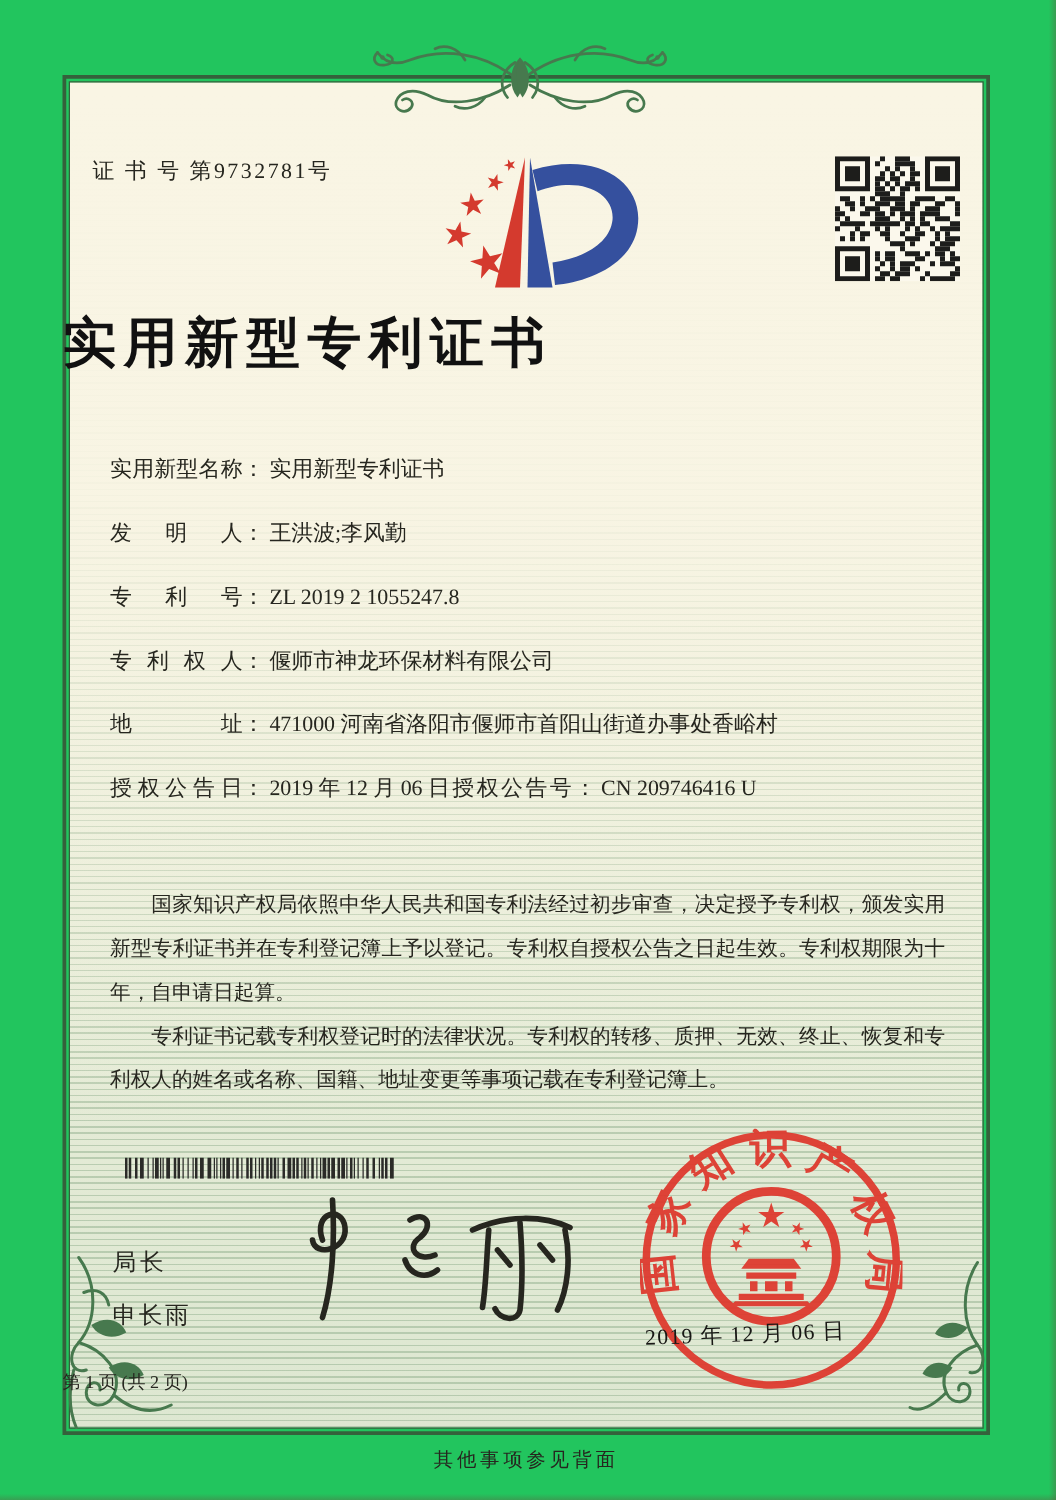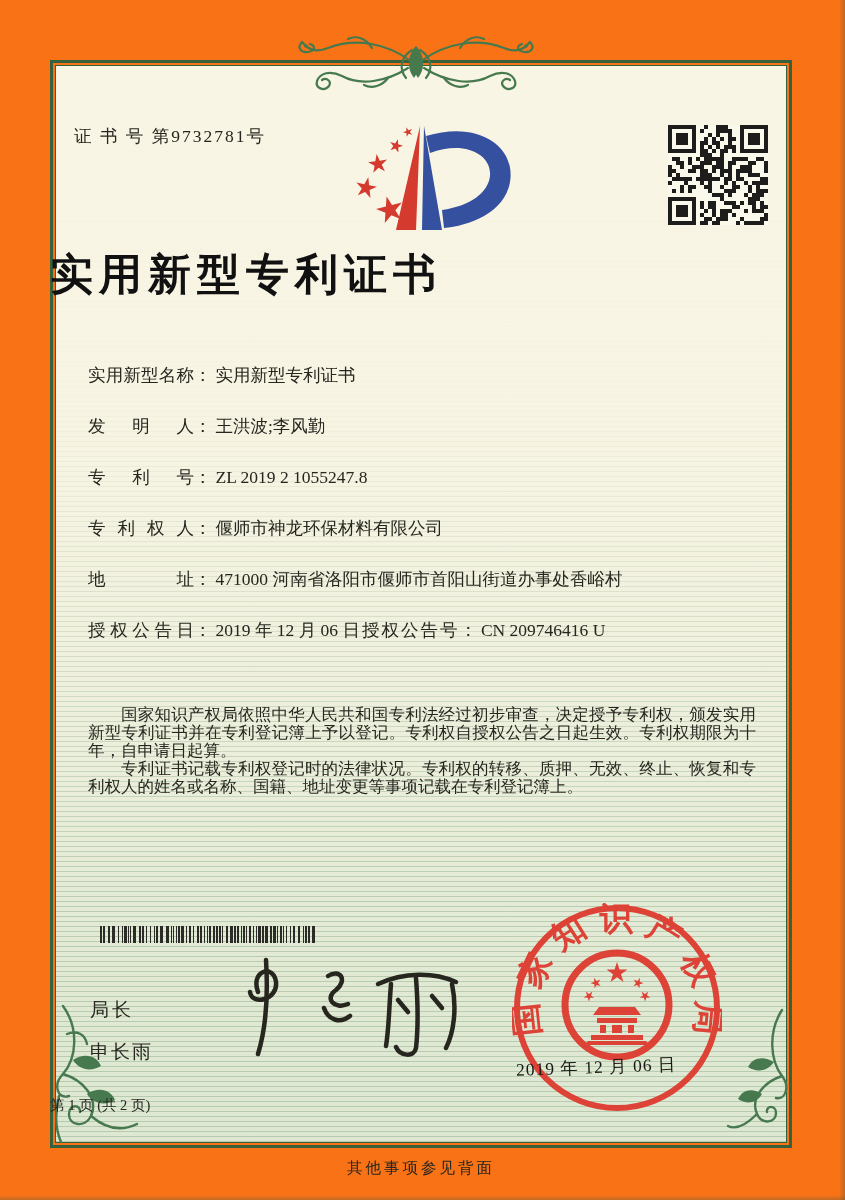--- a/index.html
+++ b/index.html
@@ -1,19 +1,19 @@
 <!DOCTYPE html>
 <html lang="zh"><head>
 <meta charset="utf-8">
 <style>
   * { margin:0; padding:0; box-sizing:border-box; }
   body { background:#d8d4c4; font-family:"Liberation Serif","DejaVu Serif",serif; }
   .page {
     position:relative; width:845px; height:1200px; margin:0 auto;
-    background:#f97316; overflow:hidden; color:#26261f;
+    background:#22c55e; overflow:hidden; color:#26261f;
   }
   .abs { position:absolute; }
   
   .frame {
     position:absolute; left:50px; top:60px; width:742px; height:1088px;
     border:3px solid #35613c;
   }
   .frame-in {
     position:absolute; inset:2px; border:1px solid #35613c;
     background:
@@ -27,21 +27,21 @@
   .cert-no { left:74px; top:124px; font-size:17.5px; letter-spacing:2px; }
   .title   { left:50px; top:246px; width:742px; text-align:left;
              font-size:43px; font-weight:bold; letter-spacing:6px; color:#111; }
   .fields  { left:88px; top:364px; width:680px; font-size:17.5px; }
   .fld     { height:22px; line-height:22px; margin-bottom:29px; white-space:nowrap; }
   .lbl     { display:inline-block; width:106px; text-align:justify; text-align-last:justify;
              vertical-align:top; }
   .val     { margin-left:4px; }
   .grant-no-group { margin-left:2px; }
   .grant-no-group .lbl2 { letter-spacing:2px; }
-  .body-text { left:88px; top:706px; width:668px; font-size:16.5px; line-height:18px;
+  .body-text { left:88px; top:706px; width:668px; font-size:16.5px; line-height:35px;
                text-align:justify; }
   .body-text p { text-indent:2em; }
   .director { left:90px; top:997px; font-size:19px; letter-spacing:3px; }
   .director-name { left:90px; top:1039px; font-size:19px; letter-spacing:2px; }
   .seal-date { left:516px; top:1055px; font-size:17.5px; letter-spacing:1px;
                transform:rotate(-2deg); color:#181815; }
   .page-num { left:50px; top:1096px; width:742px; font-size:14.5px; }
   .back-note { left:50px; top:1158px; width:742px; text-align:center; font-size:15.5px;
                letter-spacing:3px; }
   

